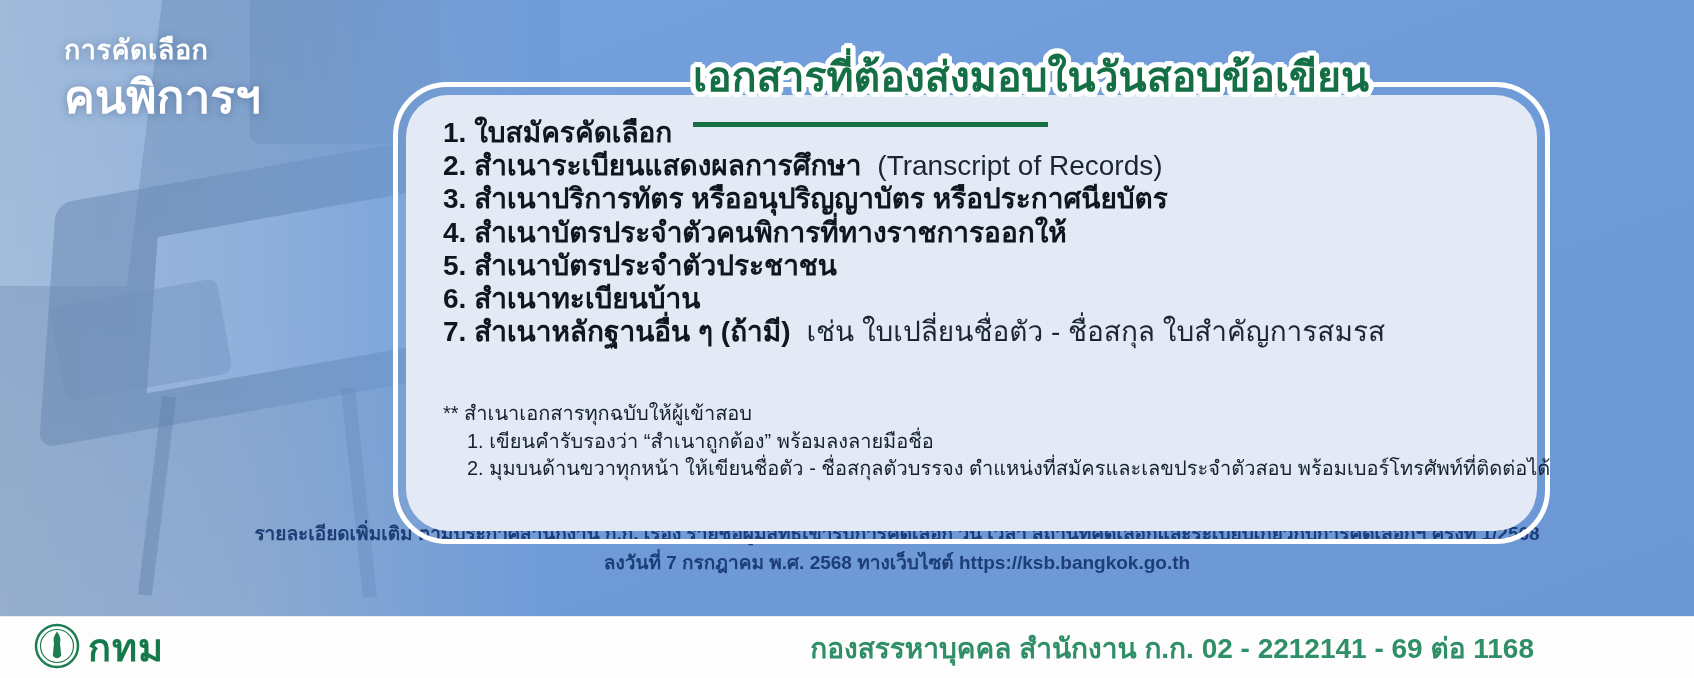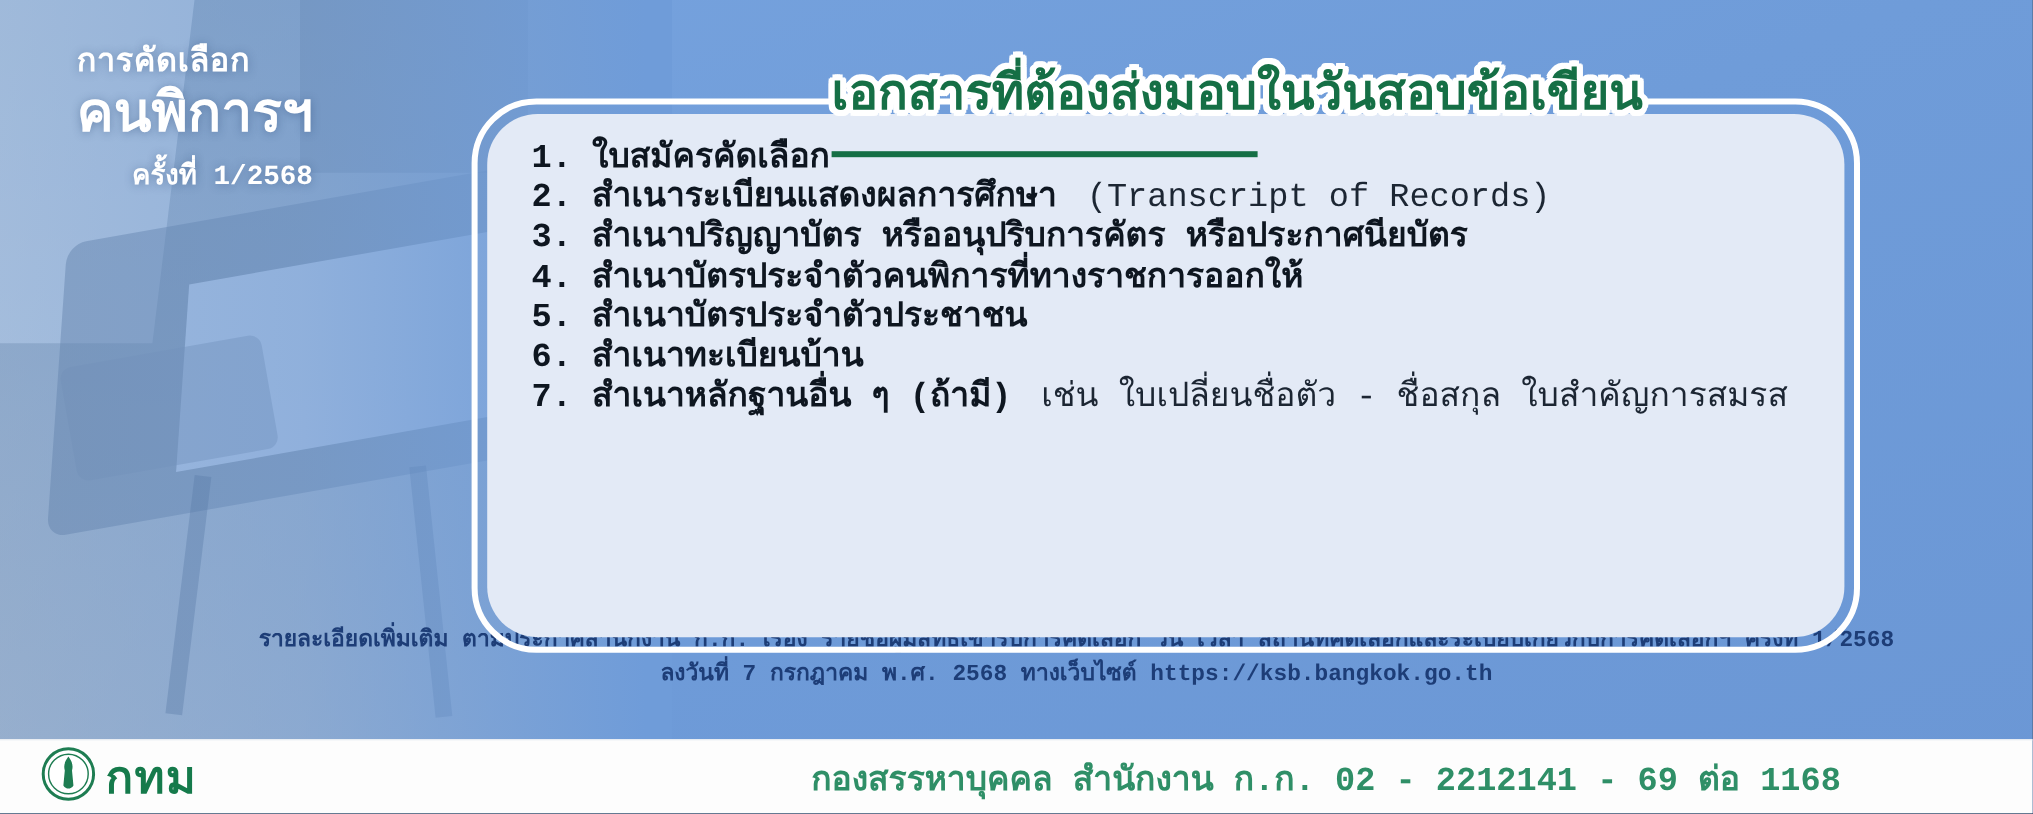--- a/index.html
+++ b/index.html
@@ -1,19 +1,19 @@
 <!DOCTYPE html>
 <html><head>
 <meta charset="utf-8">
 <style>
   * { margin:0; padding:0; box-sizing:border-box; }
   html,body { background:#3a4a5a; }
   .poster {
     position:relative; width:1694px; height:678px; overflow:hidden;
-    font-family:Liberation Mono, monospace;
+    font-family:Liberation Sans, sans-serif;
     background:linear-gradient(160deg,#77a3de 0%,#6f9cd9 45%,#6b97d5 100%);
   }
   
   .photo { position:absolute; left:0; top:0; width:560px; height:617px; overflow:hidden;
     background:linear-gradient(180deg,#93a6b8 0%,#a7b4c1 55%,#b3bcc5 100%); }
   .photo .shape { position:absolute; }
   .ph-window { left:-34px; top:-24px; width:180px; height:310px; background:rgba(233,241,248,.55); transform:skewX(-7deg); }
   .ph-chairback { right:120px; top:-16px; width:190px; height:160px; background:rgba(88,108,132,.35); border-radius:10px; }
   .ph-desk { left:44px; top:168px; width:450px; height:238px; background:rgba(92,112,138,.48); border-radius:16px; transform:rotate(-10deg) skewX(-14deg); }
   .ph-paper { left:150px; top:214px; width:290px; height:152px; background:rgba(206,221,239,.78); transform:rotate(-10deg) skewX(-14deg); }
@@ -71,21 +71,20 @@
     <div class="shape ph-paper"></div>
     <div class="shape ph-leg1"></div>
     <div class="shape ph-leg2"></div>
     <div class="shape ph-stool"></div>
     <div class="photo-tint"></div>
   </div>
 
   <div class="brand">
     <div class="brand-line1">การคัดเลือก</div>
     <div class="brand-line2">คนพิการฯ</div>
-    <div class="brand-line3">ครั้งที่ 1/2568</div>
   </div>
 
   <div class="card-outline">
     <div class="card"></div>
   </div>
 
   <div class="title">
     <span class="underline">เอกสารที่ต้องส่งมอบ</span><span>ในวันสอบข้อเขียน</span>
   </div>
 
@@ -95,21 +94,21 @@
       <span class="b">ใบสมัครคัดเลือก</span>
       <span class="n"></span>
     </div>
     <div class="doc-item">
       <span class="b">2.</span>
       <span class="b">สำเนาระเบียนแสดงผลการศึกษา</span>
       <span class="n">(Transcript of Records)</span>
     </div>
     <div class="doc-item">
       <span class="b">3.</span>
-      <span class="b">สำเนาปริญญาบัตร หรืออนุปริบการคัตร หรือประกาศนียบัตร</span>
+      <span class="b">สำเนาปริการทัตร หรืออนุปริญญาบัตร หรือประกาศนียบัตร</span>
       <span class="n"></span>
     </div>
     <div class="doc-item">
       <span class="b">4.</span>
       <span class="b">สำเนาบัตรประจำตัวคนพิการที่ทางราชการออกให้</span>
       <span class="n"></span>
     </div>
     <div class="doc-item">
       <span class="b">5.</span>
       <span class="b">สำเนาบัตรประจำตัวประชาชน</span>
@@ -120,20 +119,25 @@
       <span class="b">สำเนาทะเบียนบ้าน</span>
       <span class="n"></span>
     </div>
     <div class="doc-item">
       <span class="b">7.</span>
       <span class="b">สำเนาหลักฐานอื่น ๆ (ถ้ามี)</span>
       <span class="n">เช่น ใบเปลี่ยนชื่อตัว - ชื่อสกุล ใบสำคัญการสมรส</span>
     </div>
   </div>
 
+  <div class="footnote">
+    <div>** สำเนาเอกสารทุกฉบับให้ผู้เข้าสอบ</div>
+    <div class="sub">1. เขียนคำรับรองว่า “สำเนาถูกต้อง” พร้อมลงลายมือชื่อ</div>
+    <div class="sub">2. มุมบนด้านขวาทุกหน้า ให้เขียนชื่อตัว - ชื่อสกุลตัวบรรจง ตำแหน่งที่สมัครและเลขประจำตัวสอบ พร้อมเบอร์โทรศัพท์ที่ติดต่อได้</div>
+  </div>
 
   <div class="note">
     <div>รายละเอียดเพิ่มเติม ตามประกาศสำนักงาน ก.ก. เรื่อง รายชื่อผู้มีสิทธิเข้ารับการคัดเลือก วัน เวลา สถานที่คัดเลือกและระเบียบเกี่ยวกับการคัดเลือกฯ ครั้งที่ 1/2568</div>
     <div>ลงวันที่ 7 กรกฎาคม พ.ศ. 2568 ทางเว็บไซต์ https://ksb.bangkok.go.th</div>
   </div>
 
   <div class="footer">
     <div class="footer-left">
       <span>
         <svg width="46" height="46" viewBox="0 0 46 46">

